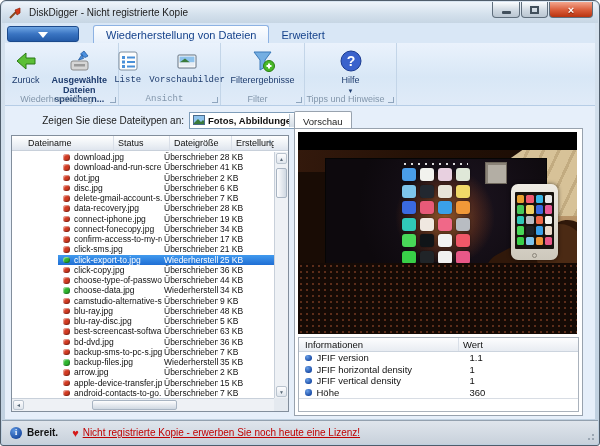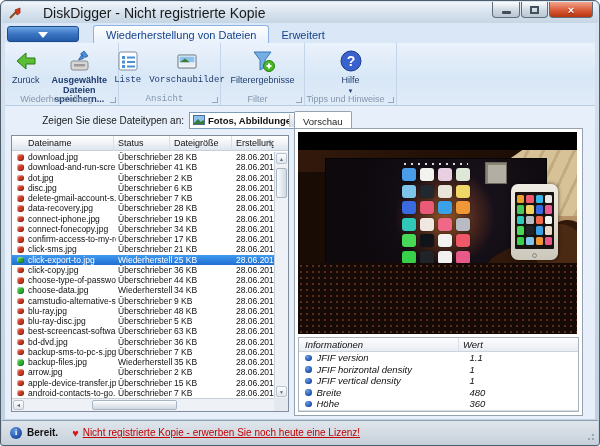--- a/index.html
+++ b/index.html
@@ -6,21 +6,21 @@
   html,body { background:#ffffff; }
   body { font-family:"Liberation Sans", sans-serif; }
   .window { position:relative; width:600px; height:446px;
     background:linear-gradient(#d8e4f0,#bfd0e0); border:1px solid #4f5d6b;
     border-radius:6px 6px 3px 3px; overflow:hidden; }
 
   
   .titlebar { position:absolute; top:1px; left:1px; right:1px; height:21px;
     background:linear-gradient(#eef4fa,#d3e0ec 60%,#c7d6e4);
     border-radius:5px 5px 0 0; display:flex; align-items:center; padding:0 6px; }
-  .title-text { font-size:14px; color:#1a1a1a; margin-left:21px; }
+  .title-text { font-size:10px; color:#1a1a1a; margin-left:7px; }
   .winbtns { position:absolute; right:5px; top:0; display:flex; }
   .wbtn { height:16px; border:1px solid #5f6e7c; border-top:none;
     border-radius:0 0 4px 4px; display:flex; align-items:center; justify-content:center;
     background:linear-gradient(#fbfdfe,#cfd9e2 55%,#bac6d1); margin-left:1px; }
   .wbtn.min { width:28px; } .wbtn.max { width:27px; }
   .wbtn.close { width:44px; background:linear-gradient(#f3a68e,#d95b38 55%,#b8330f);
     color:#fff; font-size:11px; font-weight:bold; text-shadow:0 1px 1px #7a1e05; }
   .min-glyph { width:9px; height:3px; background:#42505c; border-radius:1px; margin-top:6px; }
   .max-glyph { width:9px; height:8px; border:2px solid #42505c; }
 
@@ -74,21 +74,21 @@
   .ftable { position:absolute; top:29px; left:6px; width:278px; height:277px;
     background:#fff; border:1px solid #828e9c; }
   .thead { position:absolute; top:0; left:0; right:0; height:15px;
     background:linear-gradient(#ffffff,#eef2f6 55%,#dfe5ee);
     border-bottom:1px solid #c8d0da; font-size:9px; color:#111; }
   .th { position:absolute; top:0; height:15px; line-height:15px; white-space:nowrap;
     overflow:hidden; border-right:1px solid #d9dfe8; padding-left:4px; }
   .th-name { left:12px; width:90px; } .th-status { left:102px; width:56px; }
   .th-size { left:158px; width:62px; } .th-date { left:220px; right:14px; border-right:none; }
   .sortmark { position:absolute; right:15px; top:2px; font-size:6px; color:#6a7a88; }
-  .tbody { position:absolute; top:16px; left:0; width:263px; bottom:13px; overflow:hidden; }
+  .tbody { position:absolute; top:16px; left:0; width:263px; bottom:13px; overflow:hidden;padding-left:46px; }
   .frow { position:relative; height:10.25px; line-height:10.5px; font-size:8.5px;
     color:#111; white-space:nowrap; }
   .frow.sel { background:linear-gradient(#419aee,#1f6ed4); color:#fff; }
   .fdot { position:absolute; left:5px; top:2px; width:6.5px; height:6.5px;
     border-radius:50%; box-shadow:inset -1px -1px 1px rgba(0,0,0,.35), inset 1px 1px 1px rgba(255,255,255,.5); }
   .fcell { position:absolute; top:0; overflow:hidden; }
   .fname { left:16px; width:88px; } .fstatus { left:106px; width:54px; }
   .fsize { left:162px; width:58px; } .fdate { left:224px; width:40px; }
   .vscroll { position:absolute; top:16px; right:0; width:14px; bottom:13px;
     background:#eef1f5; border-left:1px solid #c8d0da; }
@@ -155,21 +155,21 @@
   .picon { border-radius:1.5px; }
   .ph-home { position:absolute; left:50%; bottom:2px; width:5px; height:5px;
     margin-left:-2.5px; border:1px solid #8a857a; border-radius:50%; }
   .ph-dots { position:absolute; left:0; right:0; top:131px; bottom:0;
     background-color:#150a05;
     background-image:radial-gradient(#5c2d1a 1px, transparent 1.4px);
     background-size:6px 6px; }
 
   
   .infobox { position:absolute; left:3px; right:3px; top:208px; bottom:3px;
-    border:1px solid #aab2bc; font-size:9.5px;font-style:italic; }
+    border:1px solid #aab2bc; font-size:9.5px; }
   .ihead { display:flex; height:14px; background:linear-gradient(#fdfdfe,#e8ecf2);
     border-bottom:1px solid #ccd4de; line-height:14px; color:#111; }
   .ih1 { width:160px; padding-left:6px; border-right:1px solid #d9dfe8; }
   .ih2 { flex:1; padding-left:4px; }
   .irow { display:flex; height:11.6px; line-height:11.6px; align-items:center; color:#111; }
   .idot { width:6.5px; height:6.5px; border-radius:50%; margin:0 5px 0 6px;
     background:radial-gradient(circle at 35% 30%, #6aa0e8, #1d4fa8 70%); flex:none; }
   .ilabel { width:148px; white-space:nowrap; overflow:hidden; }
   .ival { flex:1; padding-left:5px; }
   .isep { border-top:1px solid #d8dde4; }
@@ -599,25 +599,20 @@
                 <span class="ilabel">JFIF horizontal density</span>
                 <span class="ival">1</span>
               </div>
               <div class="irow">
                 <span class="idot"></span>
                 <span class="ilabel">JFIF vertical density</span>
                 <span class="ival">1</span>
               </div>
               <div class="irow">
                 <span class="idot"></span>
-                <span class="ilabel">Breite</span>
-                <span class="ival">480</span>
-              </div>
-              <div class="irow">
-                <span class="idot"></span>
                 <span class="ilabel">Höhe</span>
                 <span class="ival">360</span>
               </div>
             </div>
           <div class="isep"></div>
         </div>
 
       </div>
     </div>
   </div>

